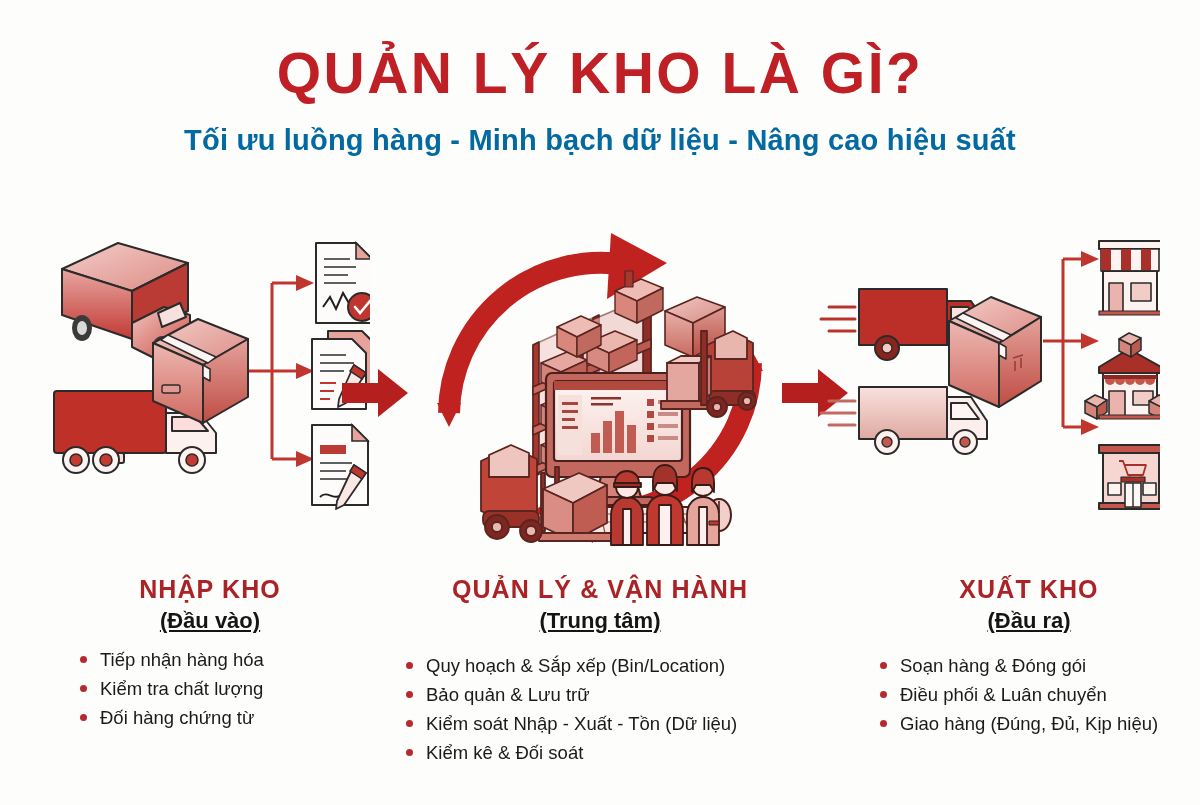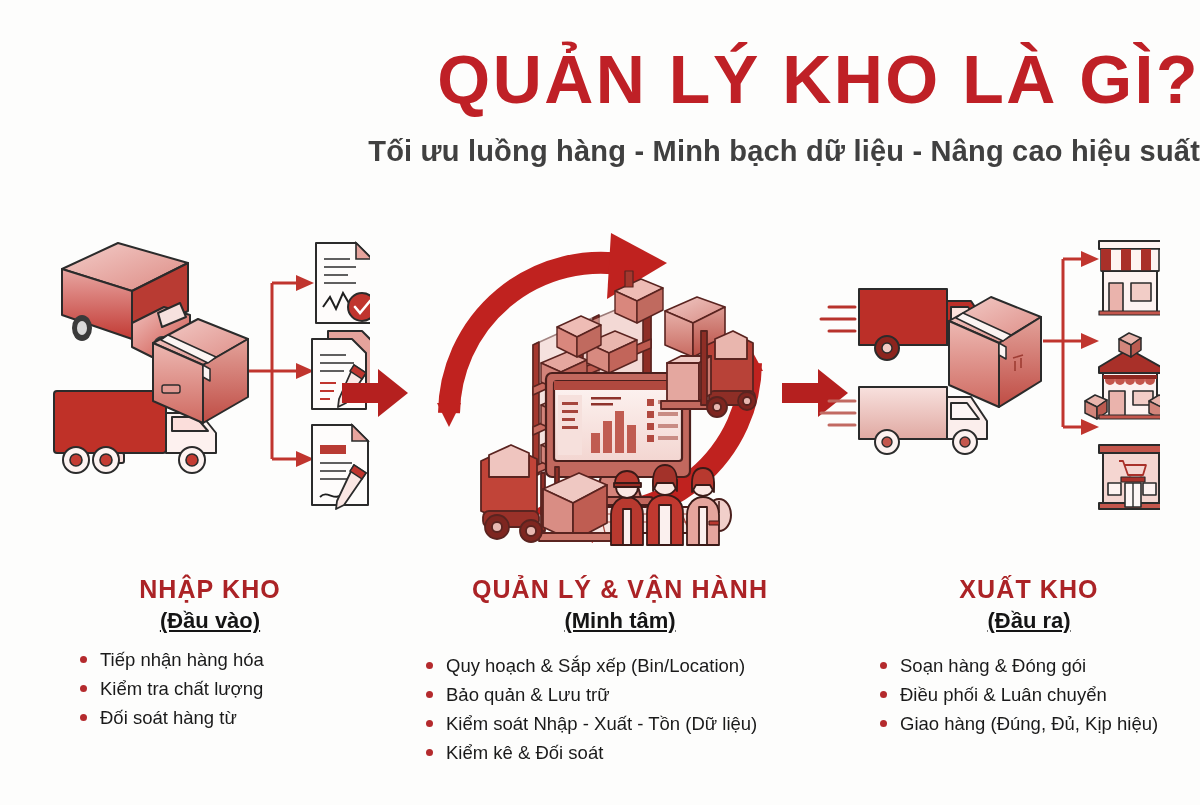--- a/index.html
+++ b/index.html
@@ -13,55 +13,53 @@
   .page {
     position: relative;
     width: 1200px;
     height: 805px;
     background: #fdfdfc;
   }
 
   
   .header { position: absolute; top: 44px; left: 0; width: 1200px; text-align: center; }
   .title {
-    font-size: 68px;
+    font-size: 57px;
     font-weight: 800;
     letter-spacing: 2.5px;
     color: #bf2026;
     line-height: 1.05;
     white-space: nowrap;
-    text-align: right;
   }
   .subtitle {
     margin-top: 20px;
     font-size: 29px;
     font-weight: 600;
-    color: #404040;
+    color: #0369a1;
     letter-spacing: 0.2px;
     white-space: nowrap;
-    text-align: right;
   }
 
   
   .art { position: absolute; top: 215px; left: 0; width: 1200px; height: 345px; }
 
   .art-col { position: absolute; top: 0; height: 345px; }
   .col-left   { left: 40px;  width: 330px; }
   .col-center { left: 415px; width: 370px; }
   .col-right  { left: 815px; width: 345px; }
 
   .connector { position: absolute; top: 150px; }
   .conn-left  { left: 340px; }
   .conn-right { left: 780px; }
 
   
   .cols { position: absolute; top: 575px; left: 0; width: 1008px; height: 230px; }
   .col { position: absolute; top: 0; }
   .c1 { left: 40px;  width: 340px; }
-  .c2 { left: 420px; width: 400px; }
+  .c2 { left: 400px; width: 400px; }
   .c3 { left: 854px; width: 350px; }
 
   .col-head {
     text-align: center;
     font-size: 25px;
     font-weight: 800;
     letter-spacing: 1.1px;
     color: #ab2326;
     white-space: nowrap;
   }
@@ -607,27 +605,27 @@
   </div>
 
   <div class="cols">
 
     <div class="col c1">
       <div class="col-head">NHẬP KHO</div>
       <div class="col-sub">(Đầu vào)</div>
       <ul class="bullets">
         <li>Tiếp nhận hàng hóa</li>
         <li>Kiểm tra chất lượng</li>
-        <li>Đối soát hàng từ</li>
+        <li>Đối hàng chứng từ</li>
       </ul>
     </div>
 
     <div class="col c2">
       <div class="col-head">QUẢN LÝ &amp; VẬN HÀNH</div>
-      <div class="col-sub">(Minh tâm)</div>
+      <div class="col-sub">(Trung tâm)</div>
       <ul class="bullets">
         <li>Quy hoạch &amp; Sắp xếp (Bin/Location)</li>
         <li>Bảo quản &amp; Lưu trữ</li>
         <li>Kiểm soát Nhập - Xuất - Tồn (Dữ liệu)</li>
         <li>Kiểm kê &amp; Đối soát</li>
       </ul>
     </div>
 
     <div class="col c3">
       <div class="col-head">XUẤT KHO</div>

